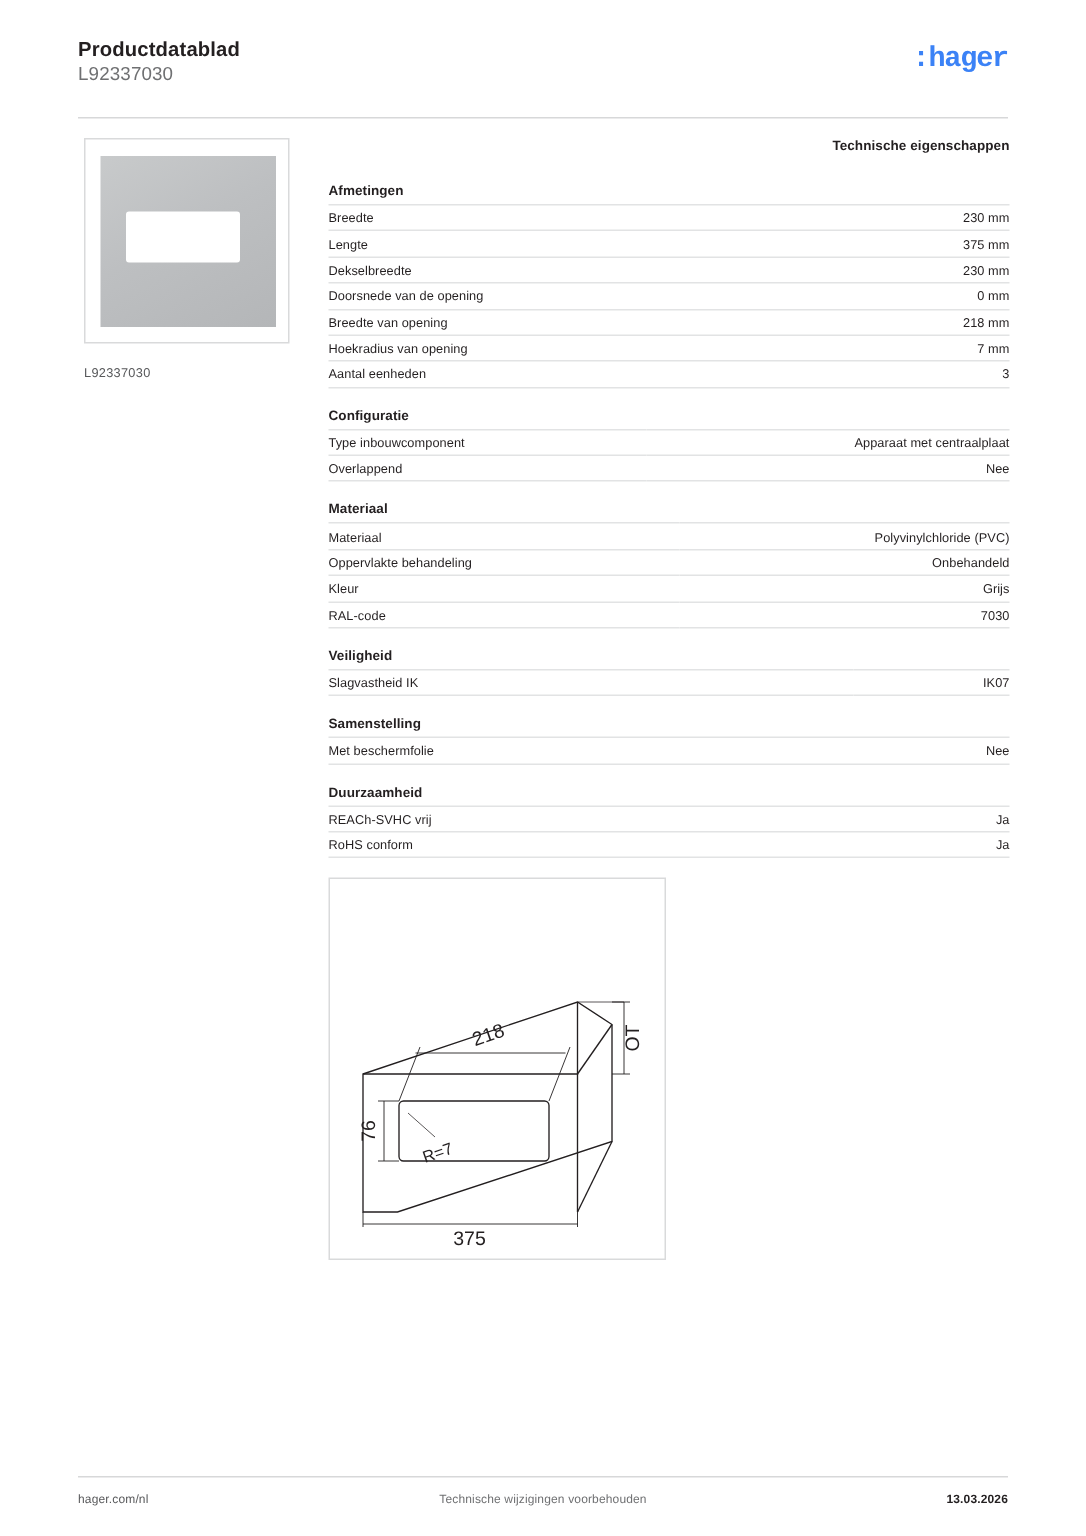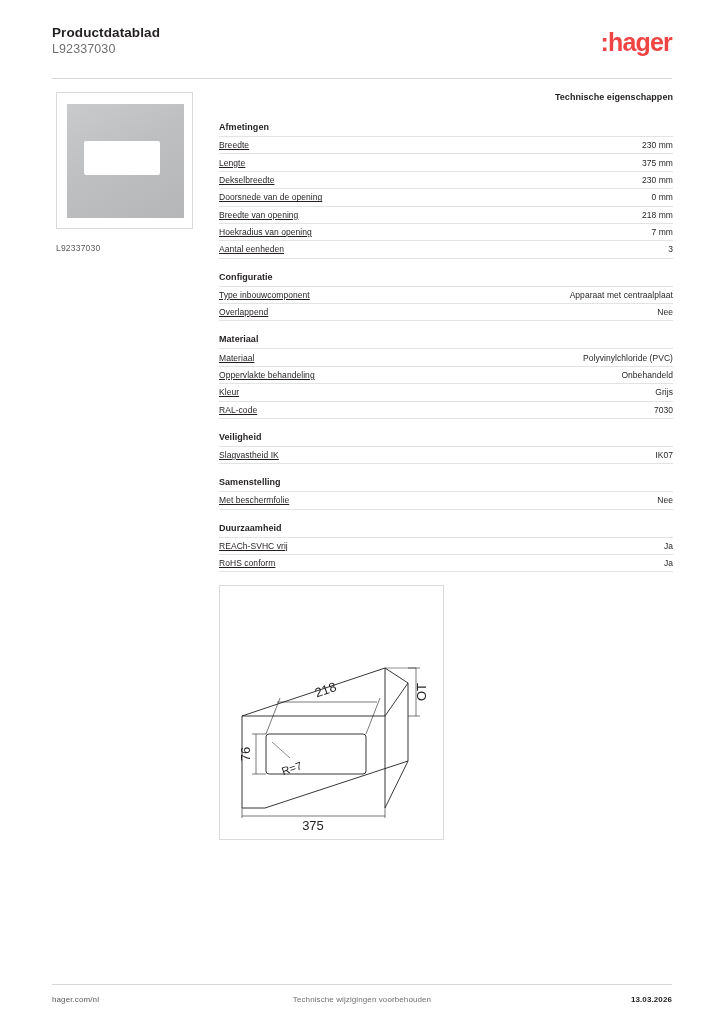--- a/index.html
+++ b/index.html
@@ -44,25 +44,25 @@
     font-size: 12.5px;
     font-weight: normal;
     color: #6f7072;
     line-height: 16px;
     letter-spacing: 0.1px;
   }
   .logo {
     position: absolute;
     right: 0;
     top: 4px;
-    font-size: 25px;
-    font-weight: bold;
-    color: #ef4444;
+    font-size: 19px;
+    font-weight: bold;
+    color: #3b82f6;
     letter-spacing: -0.8px;
-    font-family: Liberation Sans, sans-serif;
+    font-family: Liberation Mono, monospace;
   }
   .header-rule {
     position: absolute;
     left: 52px;
     top: 78px;
     width: 620px;
     height: 1px;
     background: #d7d8d9;
   }
 
@@ -150,21 +150,20 @@
   table.spec tr:first-child {
     border-top: 1px solid #e2e3e4;
   }
   table.spec td {
     padding: 3.2px 0 3.2px 0;
     vertical-align: top;
     letter-spacing: 0.05px;
   }
   table.spec td.label {
     text-align: left;
-    text-decoration: underline;
   }
   table.spec td.value {
     text-align: right;
   }
 
   
   .drawing-head {
     font-size: 9px;
     font-weight: bold;
     color: #231f20;

